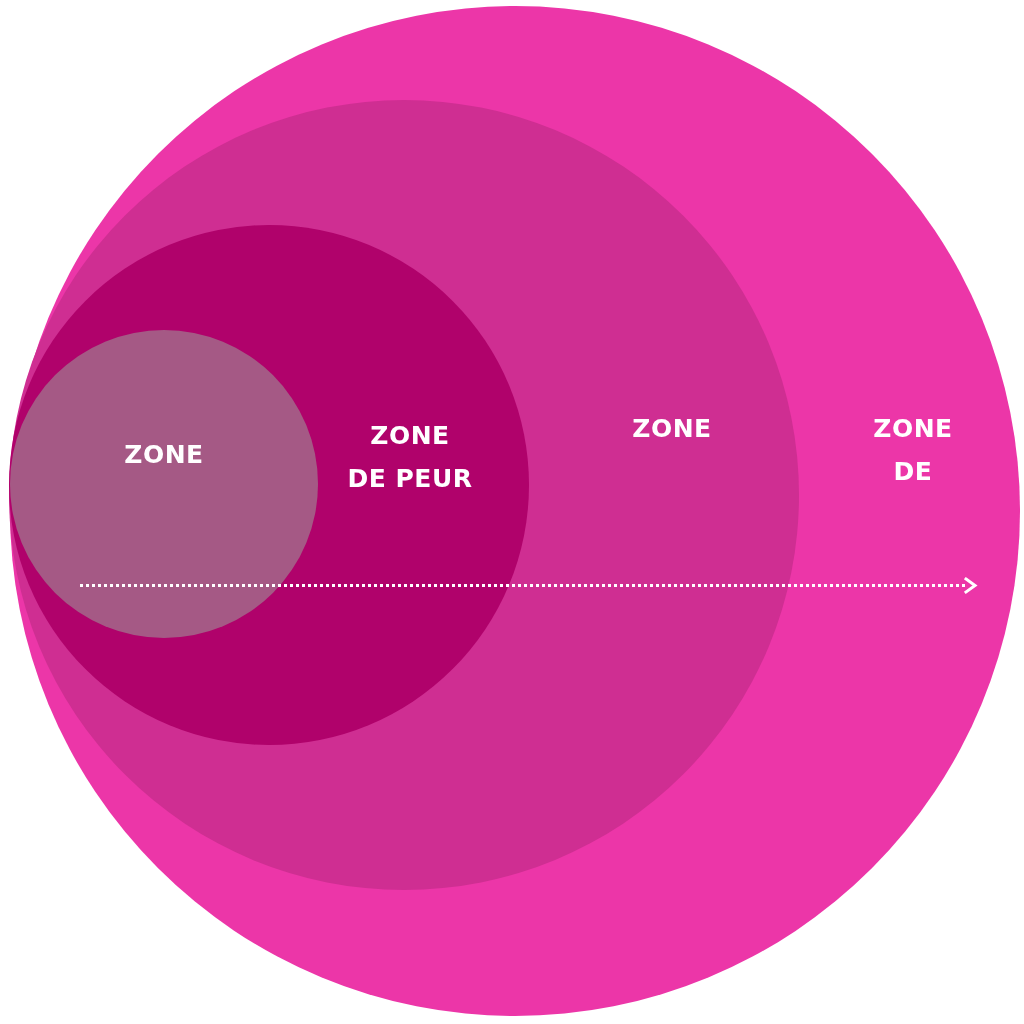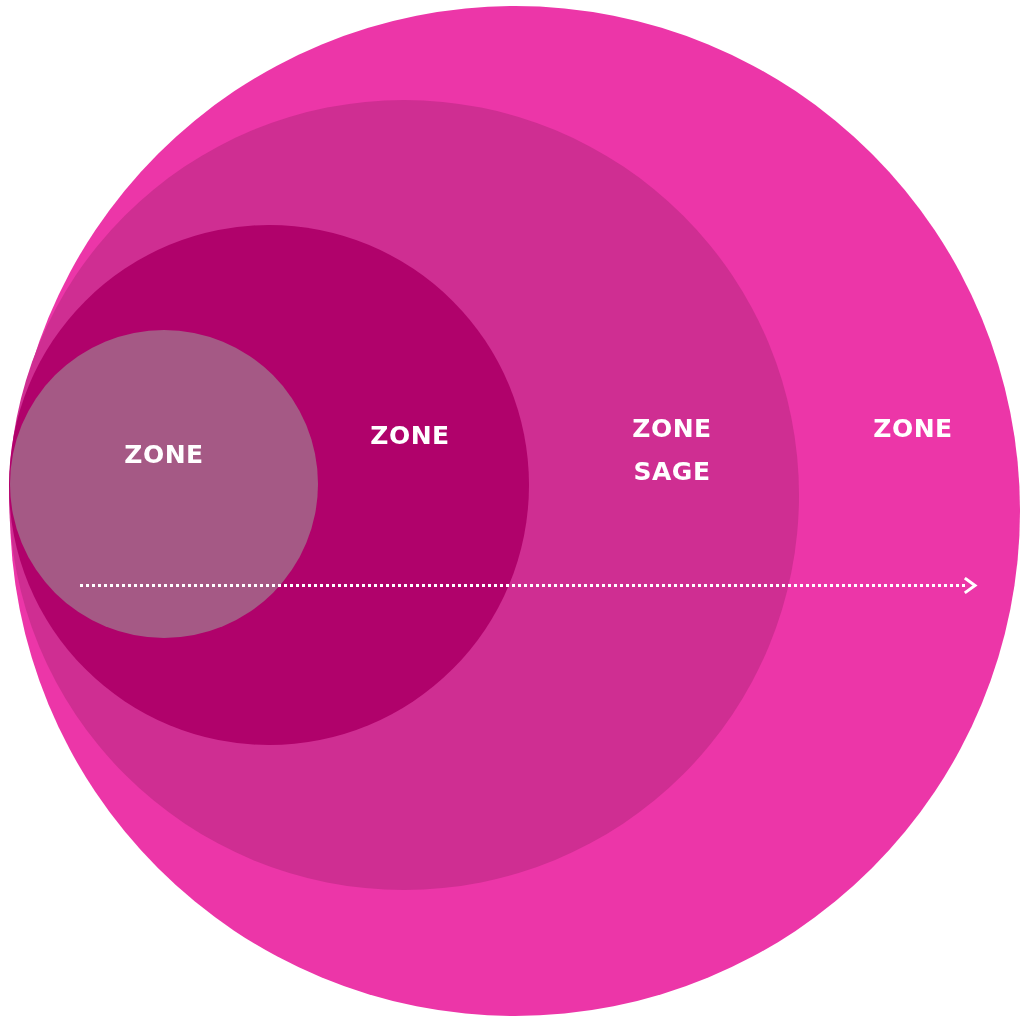--- a/index.html
+++ b/index.html
@@ -34,23 +34,24 @@
       <polyline points="966,579 975,585.5 966,592" fill="none" stroke="#FFFFFF" stroke-width="3" stroke-linecap="square" stroke-linejoin="miter"></polyline>
     </g>
   </svg>
 
   <div class="zone-label" style="left:14px; top:433px; width:300px;">
     <span>ZONE</span>
   </div>
 
   <div class="zone-label" style="left:330px; top:414px; width:160px;">
     <span>ZONE</span>
+    <span>DE PEUR</span>
   </div>
 
   <div class="zone-label" style="left:562px; top:407px; width:220px;">
     <span>ZONE</span>
-    <span>SAGE</span>
   </div>
 
   <div class="zone-label" style="left:808px; top:407px; width:210px;">
     <span>ZONE</span>
+    <span>DE</span>
   </div>
 </div>
 
 </body></html>

